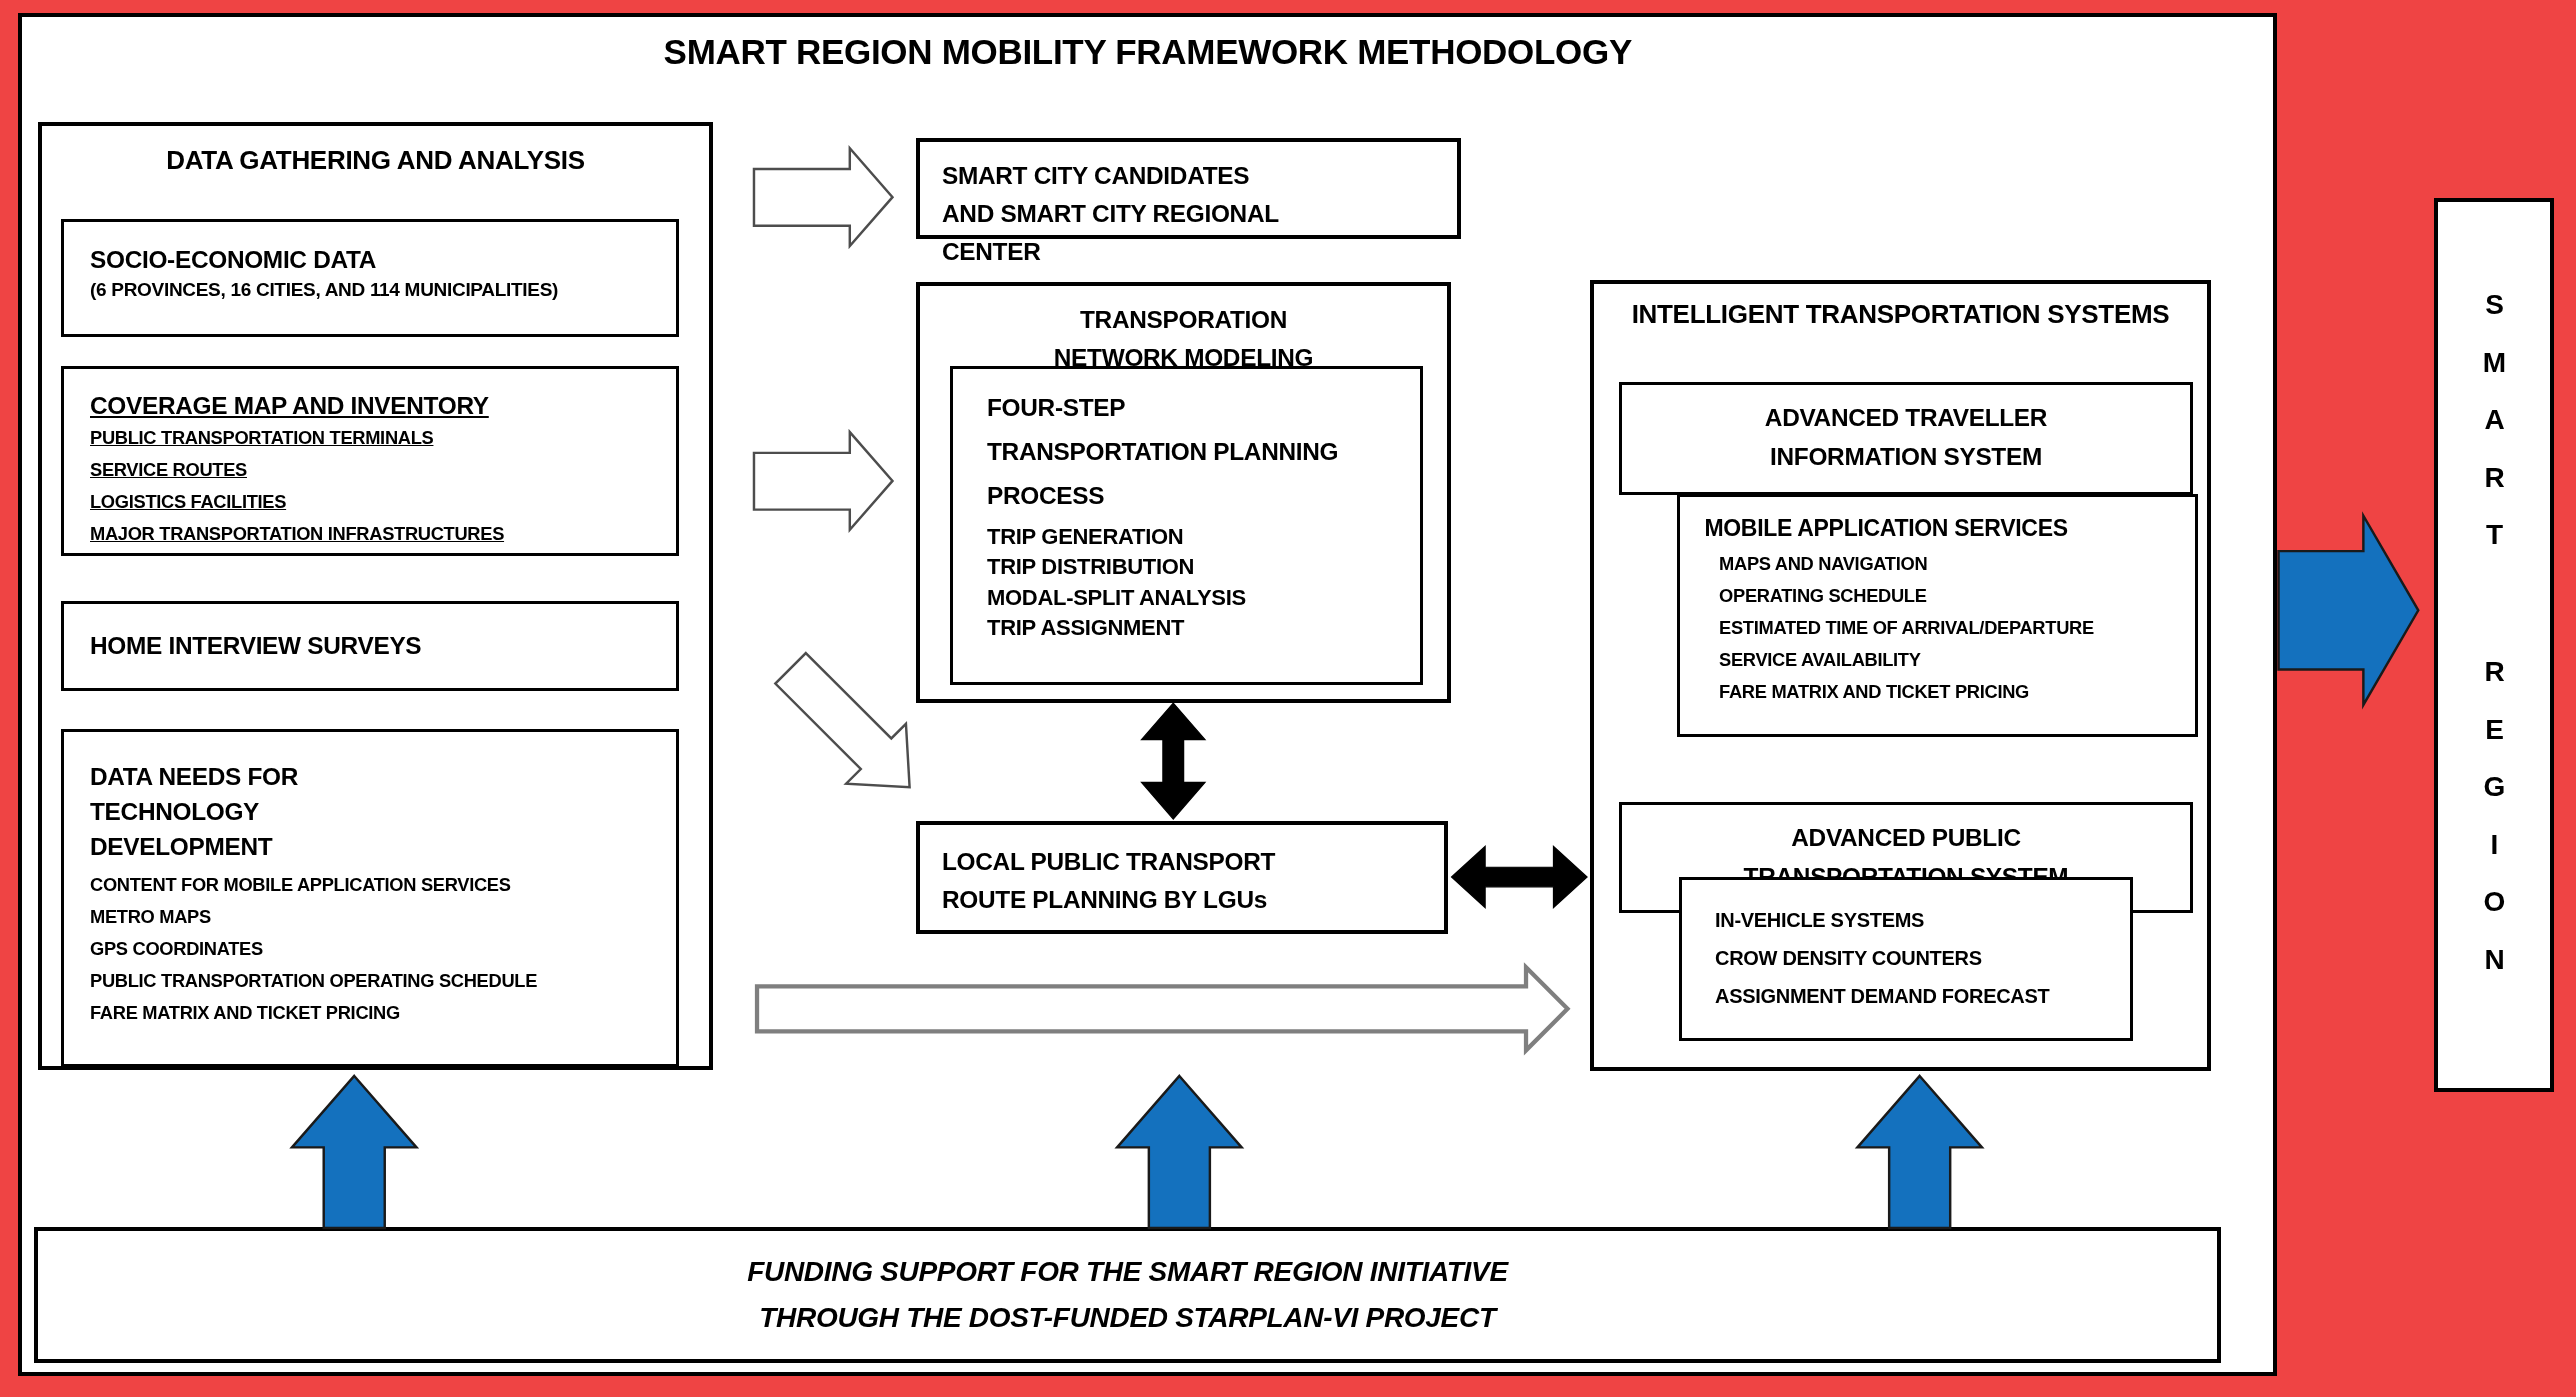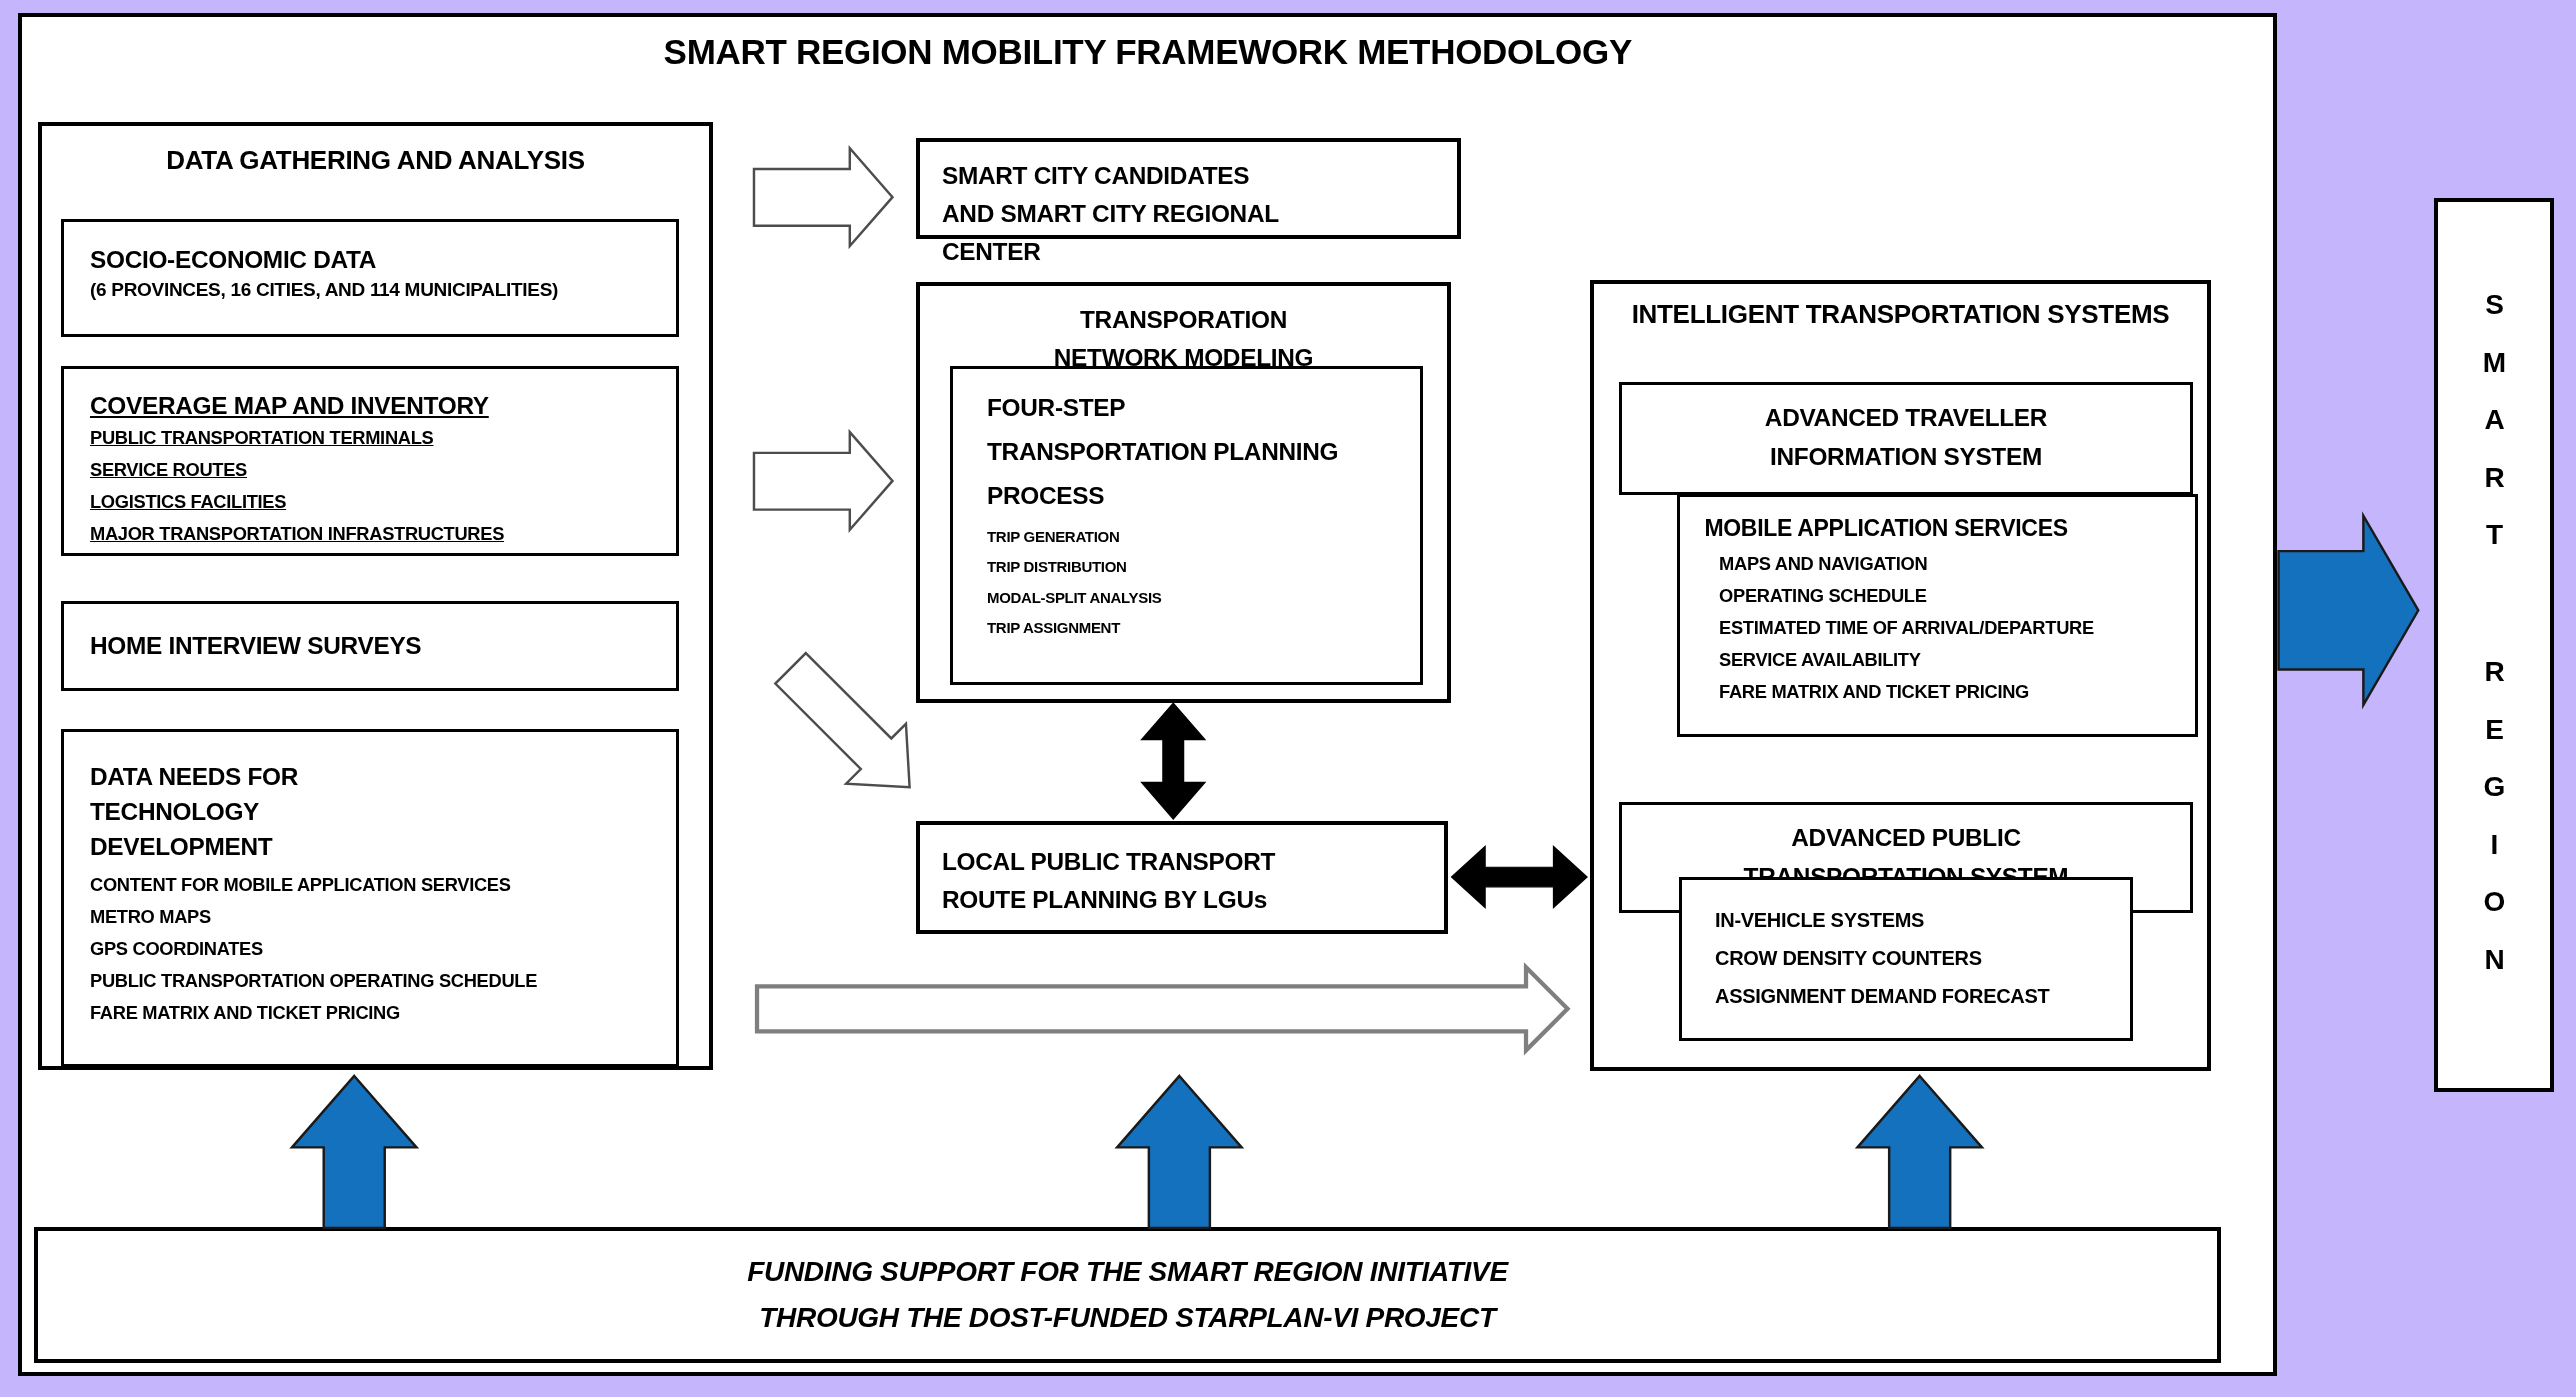--- a/index.html
+++ b/index.html
@@ -1,32 +1,32 @@
 <!DOCTYPE html>
 <html style="--accent-blue: #1471BE; --arrow-gray: #7F7F7F; --border-black: #000000;font-size:9.8px"><head>
 <meta charset="utf-8">
 <style>
   html,body{margin:0;padding:0;background:#ffffff;}
   #canvas{
-    position:relative;width:2576px;height:1397px;background:#c4b5fd;
+    position:relative;width:2576px;height:1397px;background:#ef4444;
     font-family:"Liberation Sans", sans-serif;font-weight:700;color:#000;
     overflow:hidden;letter-spacing:-0.3px;
   }
   .abs{position:absolute;box-sizing:border-box;}
   .box{position:absolute;box-sizing:border-box;background:#fff;border:3.7px solid #000;}
   .frame{border-width:4.9px;font-style:italic;}
   .thick{border-width:4.3px;}
   .ctr{text-align:center;}
   .title-main{font-size:35px;line-height:39px;}
   .panel-head{font-size:26px;line-height:30.5px;}
   .h40{font-size:24.4px;line-height:38px;}
   .h40c{font-size:24.4px;line-height:39px;}
   .sub31{font-size:19px;line-height:27px;}
   .items30 div{font-size:18.3px;line-height:32px;white-space:nowrap;}
-  .items31 div{font-size:15px;line-height:30.5px;white-space:nowrap;}
+  .items31 div{font-size:22px;line-height:30.5px;white-space:nowrap;}
   .items33 div{font-size:20px;line-height:38px;white-space:nowrap;}
   .vword{writing-mode:vertical-rl;text-orientation:upright;letter-spacing:0.95em;
          font-size:28px;margin:0 auto;}
   svg.overlay{position:absolute;left:0;top:0;pointer-events:none;}
   .white-arrow{fill:#ffffff;stroke:#4d4d4d;stroke-width:4;}
   .gray-arrow{fill:#ffffff;stroke:var(--arrow-gray,#7f7f7f);stroke-width:7;}
   .black-arrow{fill:#000000;stroke:#000000;stroke-width:2;}
   .blue-arrow{fill:var(--accent-blue,#1471be);stroke:#1a1a1a;stroke-width:4;}
 </style>
 </head>

